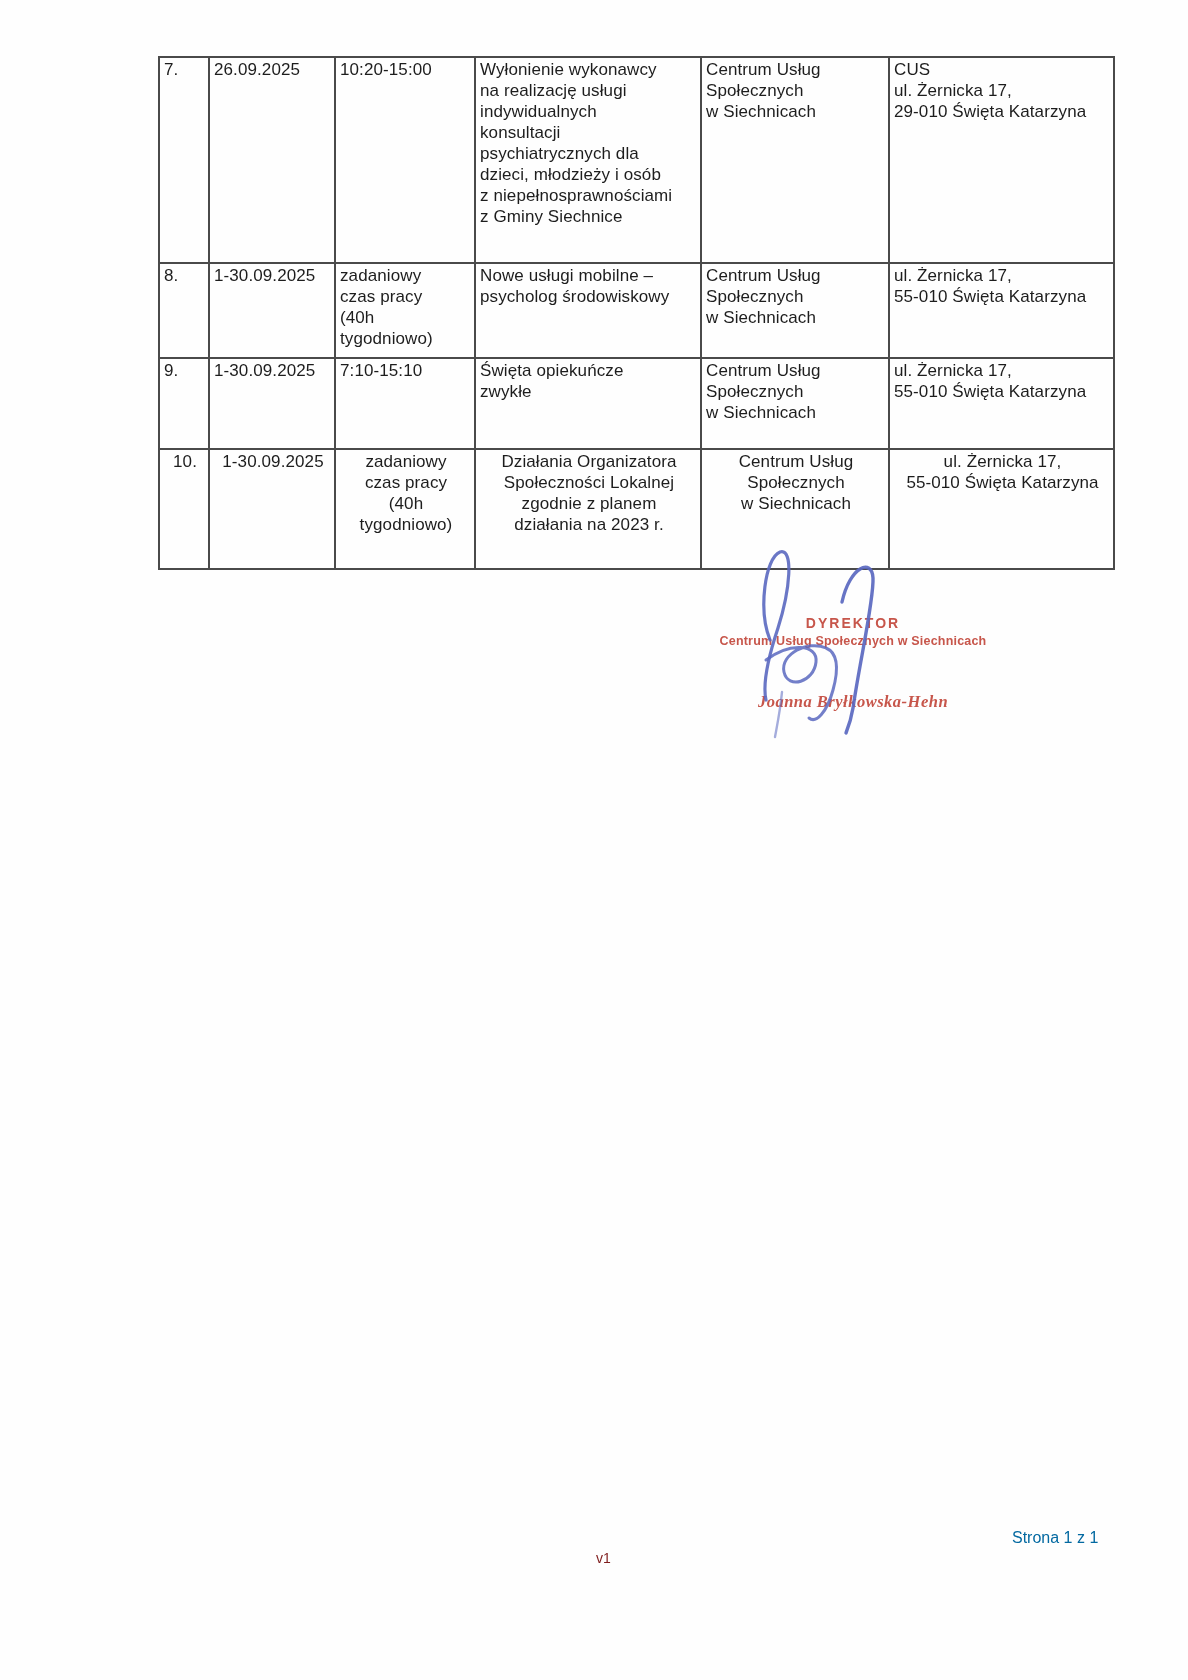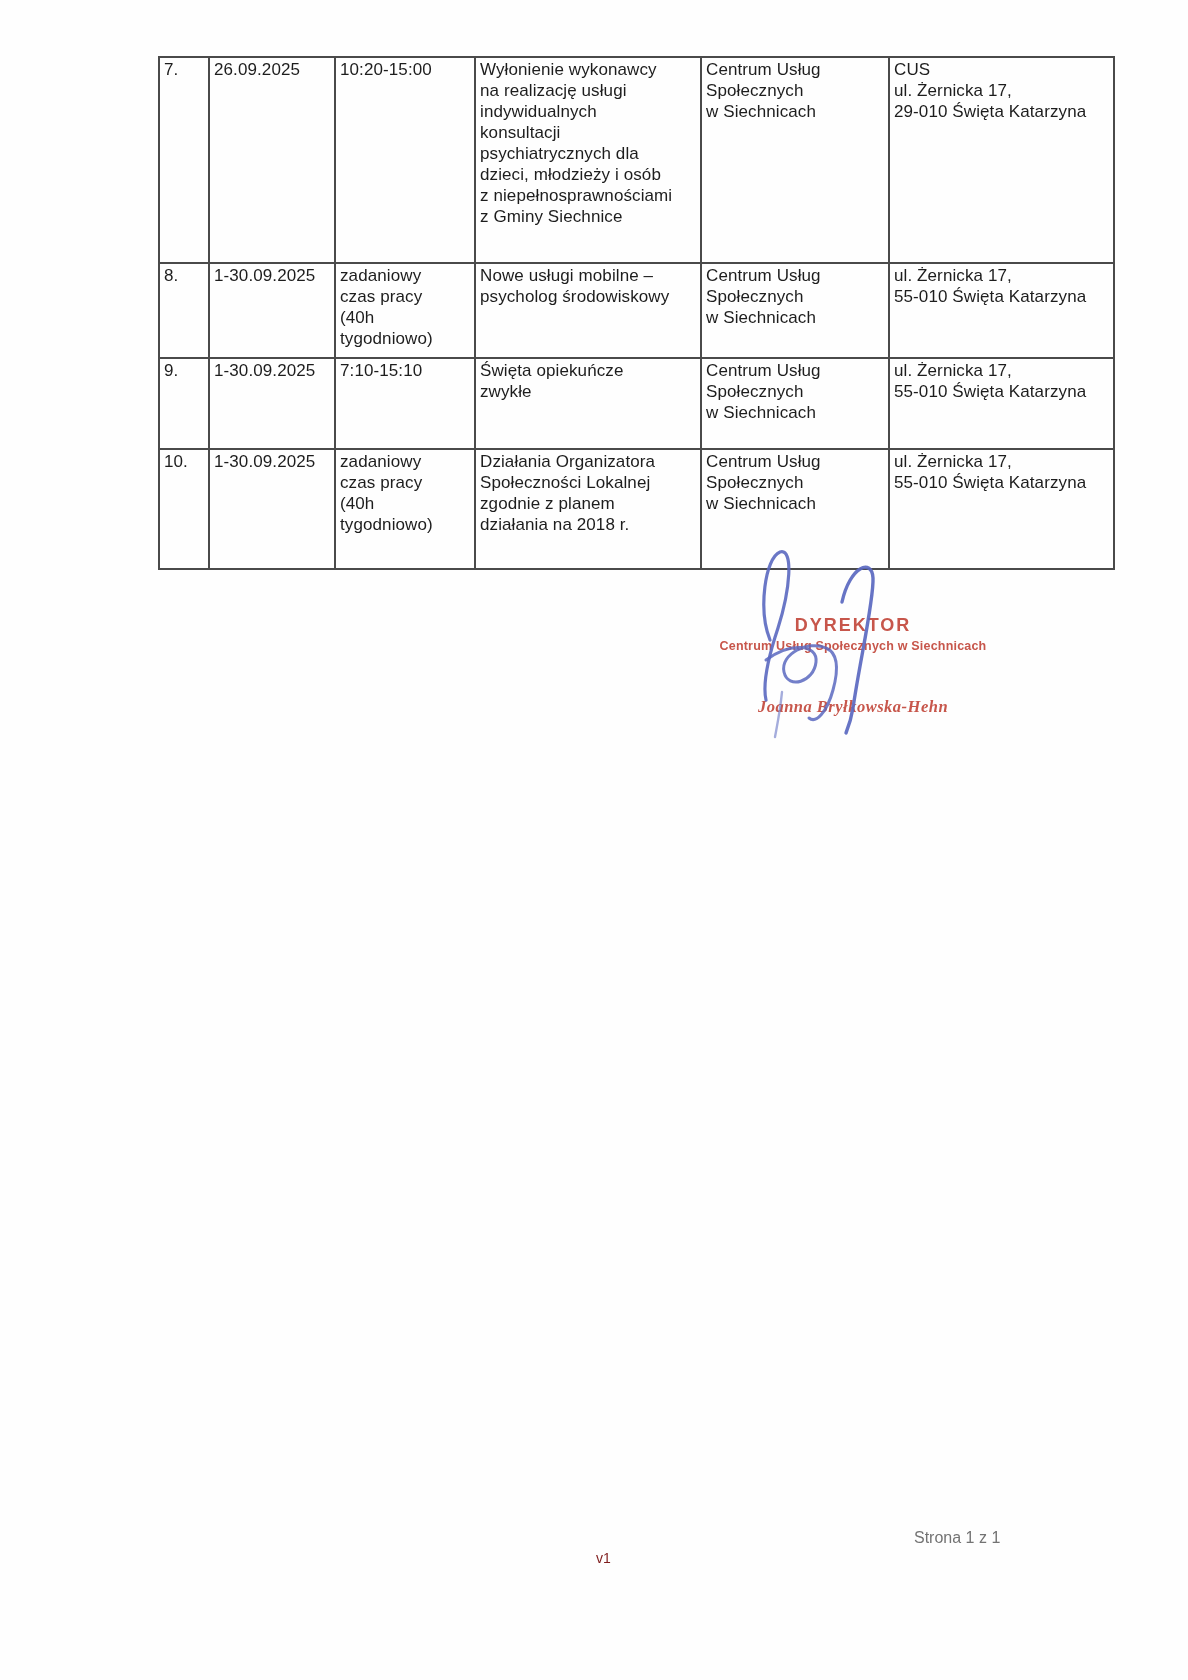--- a/index.html
+++ b/index.html
@@ -25,42 +25,42 @@
     font-size:17px;
     line-height:21px;
     color:#1d1d1d;
     white-space:pre-line;
     overflow:hidden;
     letter-spacing:0.1px;
   }
   tr.r0 { height:206px; }
   tr.r1 { height:95px; }
   tr.r2 { height:91px; }
-  tr.r3 { height:120px; }
+  tr.r3 { height:120px;text-align:center; }
 
   
   .stamp {
     position:absolute; left:683px; top:615px; width:340px;
     text-align:center; color:#c7564b; z-index:2;
   }
-  .stamp-title { font-weight:bold; font-size:18px; letter-spacing:2px; }
+  .stamp-title { font-weight:bold; font-size:14px; letter-spacing:2px; }
   .stamp-org   { font-weight:bold; font-size:12.5px; margin-top:3px; letter-spacing:0.2px; }
   .stamp-signer{
     font-family:"Liberation Serif", serif;
     font-style:italic; font-weight:bold;
     font-size:16.5px; margin-top:44px; letter-spacing:0.5px;
   }
 
   
   .signature-svg { position:absolute; left:720px; top:540px; z-index:3; }
 
   
   .footer-page {
-    position:absolute; left:914px; top:1529px;
-    font-size:16px; color:#737373;
+    position:absolute; left:1012px; top:1529px;
+    font-size:16px; color:#0369a1;
   }
   .footer-version {
     position:absolute; left:596px; top:1550px;
     font-size:14px; color:#7f1d1d;
   }
 </style>
 </head>
 <body>
 
 <div class="page">
@@ -124,21 +124,21 @@
       <tr class="r3">
         <td>10.</td>
         <td>1-30.09.2025</td>
         <td>zadaniowy
 czas pracy
 (40h
 tygodniowo)</td>
         <td>Działania Organizatora
 Społeczności Lokalnej
 zgodnie z planem
-działania na 2018 r.</td>
+działania na 2023 r.</td>
         <td>Centrum Usług
 Społecznych
 w Siechnicach</td>
         <td>ul. Żernicka 17,
 55-010 Święta Katarzyna</td>
       </tr>
     </tbody>
   </table>
 
   <div class="stamp">

